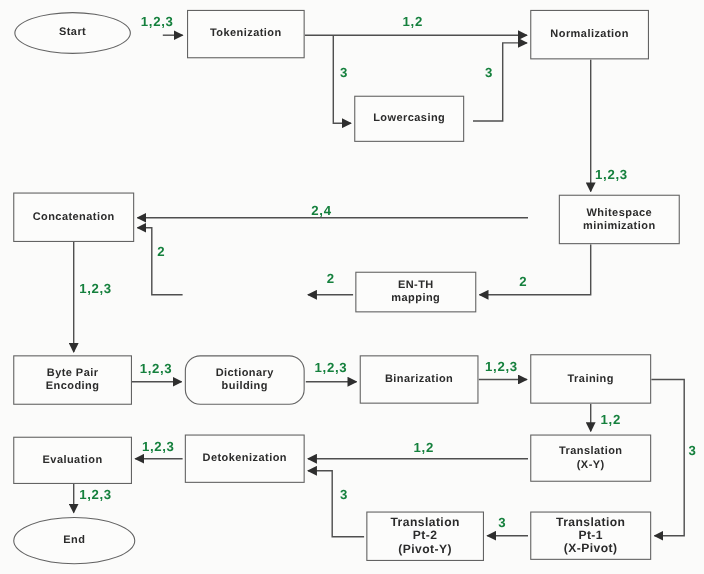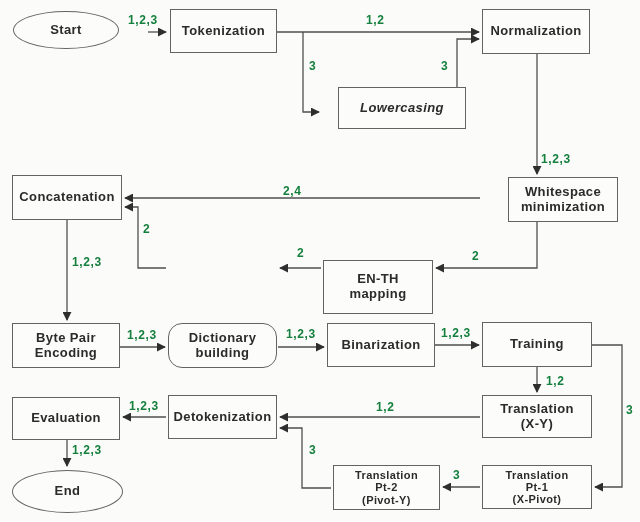--- a/index.html
+++ b/index.html
@@ -7,21 +7,21 @@
     position:relative; width:640px; height:522px;
     background:#fbfbfa; overflow:hidden;
     font-family:"Liberation Sans", sans-serif;
   }
   #wires { position:absolute; left:0; top:0; width:640px; height:522px; }
   .node {
     position:absolute; box-sizing:border-box;
     display:flex; align-items:center; justify-content:center;
     text-align:center; white-space:pre-line;
     border:1.4px solid #636363; background:#fcfcfb;
-    font-weight:bold; font-size:13px; line-height:1.12;
+    font-weight:bold; font-size:10px; line-height:1.12;
     letter-spacing:0.4px; color:#2b2b2b;
   }
   .terminator { border-radius:50%; }
   .elabel {
     position:absolute; font-weight:bold; font-size:12px;
     letter-spacing:0.6px; color:#15803d; white-space:nowrap;
   }
   polyline, line { stroke:#4f4f4f; stroke-width:1.3; fill:none; }
 </style>
 </head>
@@ -53,25 +53,25 @@
     <polyline points="480,417 280,417" marker-end="url(#arrow)"></polyline>
     <polyline points="480,487 443,487" marker-end="url(#arrow)"></polyline>
     <polyline points="331,488 302,488 302,428 280,428" marker-end="url(#arrow)"></polyline>
     <polyline points="166,417 123,417" marker-end="url(#arrow)"></polyline>
     <polyline points="67,440 67,466" marker-end="url(#arrow)"></polyline>
   </svg>
 
   <div class="node terminator" style="left:13px;top:11px;width:106px;height:38px;">Start</div>
   <div class="node" style="left:482px;top:9px;width:108px;height:45px;">Normalization</div>
   <div class="node" style="left:170px;top:9px;width:107px;height:44px;">Tokenization</div>
-  <div class="node" style="left:338px;top:87px;width:128px;height:42px;font-style:italic;">Lowercasing</div>
+  <div class="node" style="left:322px;top:87px;width:100px;height:42px;">Lowercasing</div>
   <div class="node" style="left:508px;top:177px;width:110px;height:45px;">Whitespace
 minimization</div>
   <div class="node" style="left:12px;top:175px;width:110px;height:45px;">Concatenation</div>
-  <div class="node" style="left:323px;top:260px;width:110px;height:54px;">EN-TH
+  <div class="node" style="left:323px;top:247px;width:110px;height:37px;">EN-TH
 mapping</div>
   <div class="node" style="left:12px;top:323px;width:108px;height:45px;">Byte Pair
 Encoding</div>
   <div class="node" style="left:168px;top:323px;width:109px;height:45px;border-radius:14px;">Dictionary
 building</div>
   <div class="node" style="left:327px;top:323px;width:108px;height:44px;">Binarization</div>
   <div class="node" style="left:482px;top:322px;width:110px;height:45px;">Training</div>
   <div class="node" style="left:482px;top:395px;width:110px;height:43px;">Translation
 (X-Y)</div>
   <div class="node" style="left:168px;top:395px;width:109px;height:44px;">Detokenization</div>

